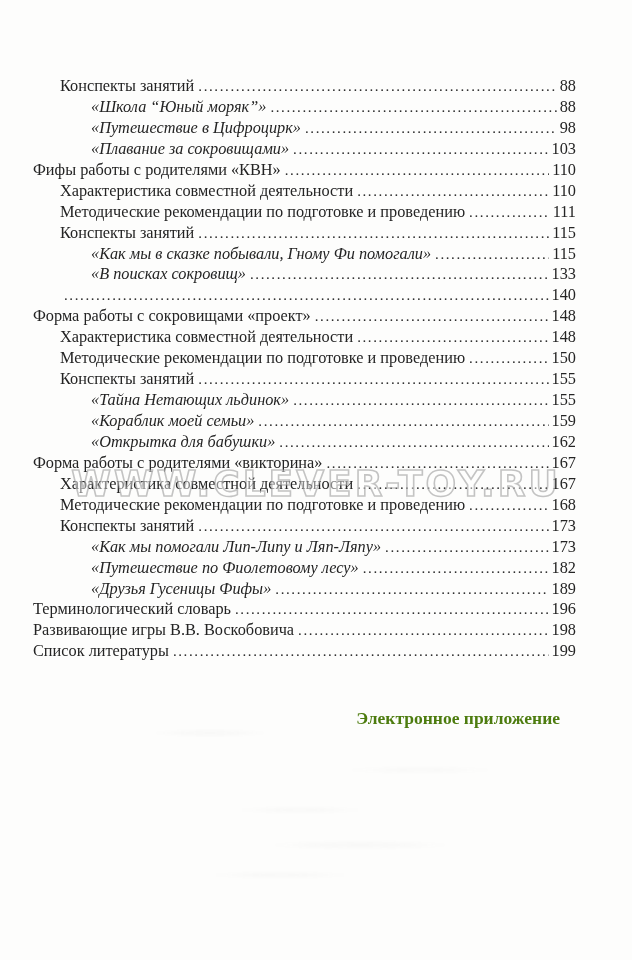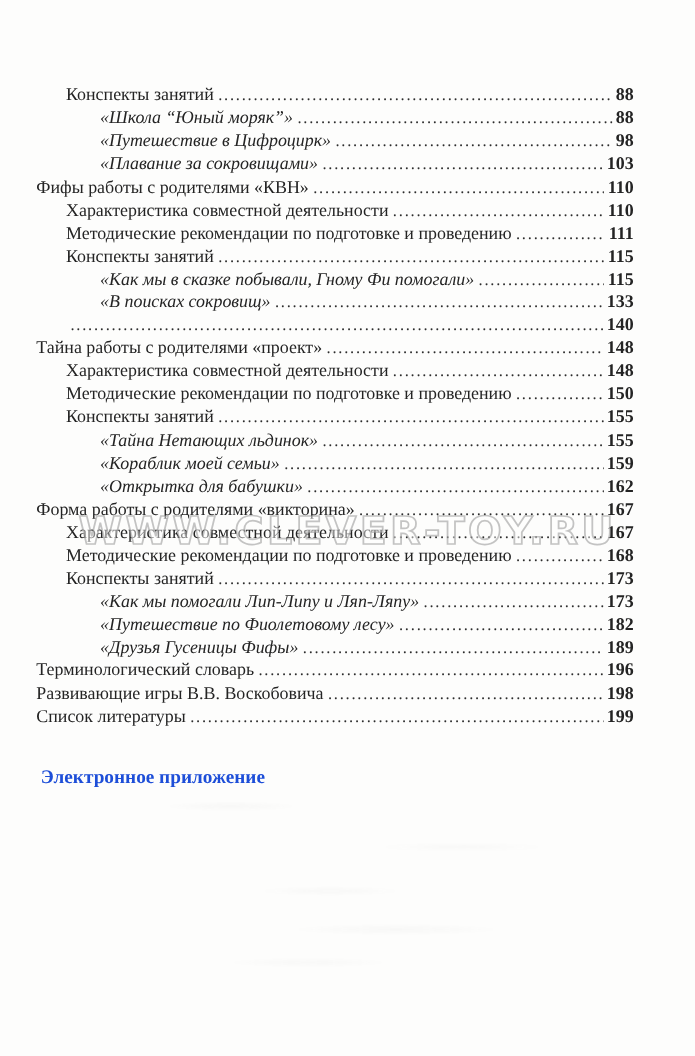--- a/index.html
+++ b/index.html
@@ -38,33 +38,33 @@
     white-space: nowrap;
     margin: 0 3px 0 4px;
     min-width: 10px;
   }
   .dots::after {
     content: "........................................................................................................................................";
     letter-spacing: 1.6px;
     font-size: 15px;
     color: #2c2c2c;
   }
-  .p { white-space: nowrap; font-weight: bold; }
+  .p { white-space: nowrap; }
 
   
   .heading {
     position: absolute;
     top: 692px;
     left: 33px;
     right: 56px;
-    margin: 4px;
-    text-align: left;
+    margin: 16px;
+    text-align: right;
     font-weight: bold;
     font-size: 17.5px;
-    color: #1d4ed8;
+    color: #4d7c0f;
   }
 
   
   .watermark {
     position: absolute;
     left: 20px;
     right: 20px;
     top: 463px;
     text-align: center;
     font-family: "DejaVu Sans", sans-serif;
@@ -150,21 +150,21 @@
       <div class="row ind it">
         <span class="t">«В поисках сокровищ»</span>
         <span class="dots"></span>
         <span class="p">133</span>
       </div>
       <div class="row ind it">
         <span class="dots"></span>
         <span class="p">140</span>
       </div>
       <div class="row">
-        <span class="t">Тайна работы с родителями «проект»</span>
+        <span class="t">Форма работы с сокровищами «проект»</span>
         <span class="dots"></span>
         <span class="p">148</span>
       </div>
       <div class="row ind">
         <span class="t">Характеристика совместной деятельности</span>
         <span class="dots"></span>
         <span class="p">148</span>
       </div>
       <div class="row ind">
         <span class="t">Методические рекомендации по подготовке и проведению</span>

